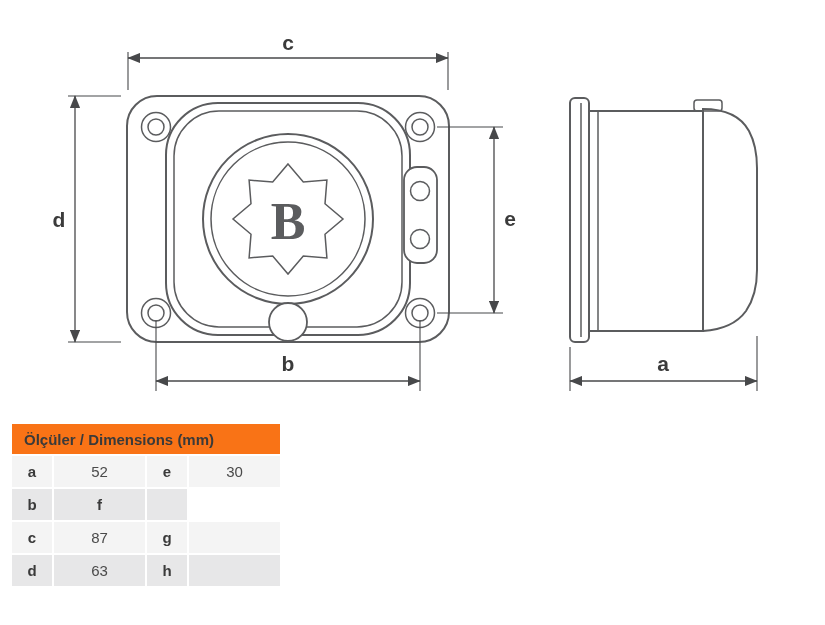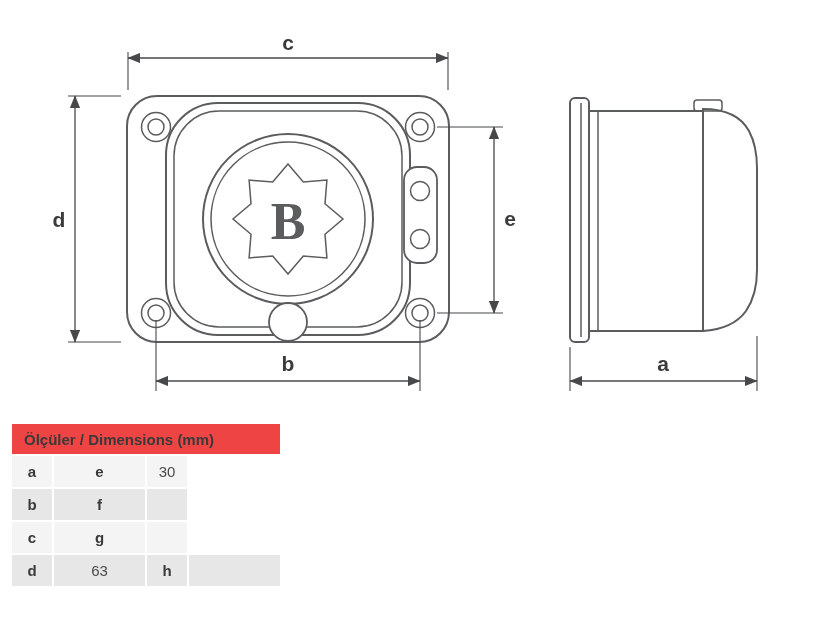--- a/index.html
+++ b/index.html
@@ -21,21 +21,21 @@
   }
   svg .logo-letter{
     font-family:"Liberation Serif", serif;
     font-size:52px;font-weight:700;fill:#5b5c5e;
   }
   
   .dim-table{
     position:absolute;left:12px;top:424px;width:268px;
   }
   .dt-header{
-    background:#ef4444;color:#3a3a3a;font-weight:700;font-size:15px;
+    background:#f97316;color:#3a3a3a;font-weight:700;font-size:15px;
     height:30px;display:flex;align-items:center;padding:0 12px;
     box-sizing:border-box;
   }
   .dt-row{
     display:grid;grid-template-columns:40px 91px 40px 91px;
     gap:2px;margin-top:2px;
   }
   .dt-cell{
     height:31px;display:flex;align-items:center;justify-content:center;
     font-size:15px;color:#4a4a4a;
@@ -137,32 +137,34 @@
     <text class="dim-label" x="663" y="371" text-anchor="middle">a</text>
   </g>
 </svg>
 </div>
 
 <div class="dim-table">
   <div class="dt-header">Ölçüler / Dimensions (mm)</div>
 
   <div class="dt-row row-odd">
     <div class="dt-cell key">a</div>
+    <div class="dt-cell">52</div>
     <div class="dt-cell key">e</div>
     <div class="dt-cell">30</div>
   </div>
 
   <div class="dt-row row-even">
     <div class="dt-cell key">b</div>
     <div class="dt-cell key">f</div>
     <div class="dt-cell"></div>
   </div>
 
   <div class="dt-row row-odd">
     <div class="dt-cell key">c</div>
+    <div class="dt-cell">87</div>
     <div class="dt-cell key">g</div>
     <div class="dt-cell"></div>
   </div>
 
   <div class="dt-row row-even">
     <div class="dt-cell key">d</div>
     <div class="dt-cell">63</div>
     <div class="dt-cell key">h</div>
     <div class="dt-cell"></div>
   </div>

